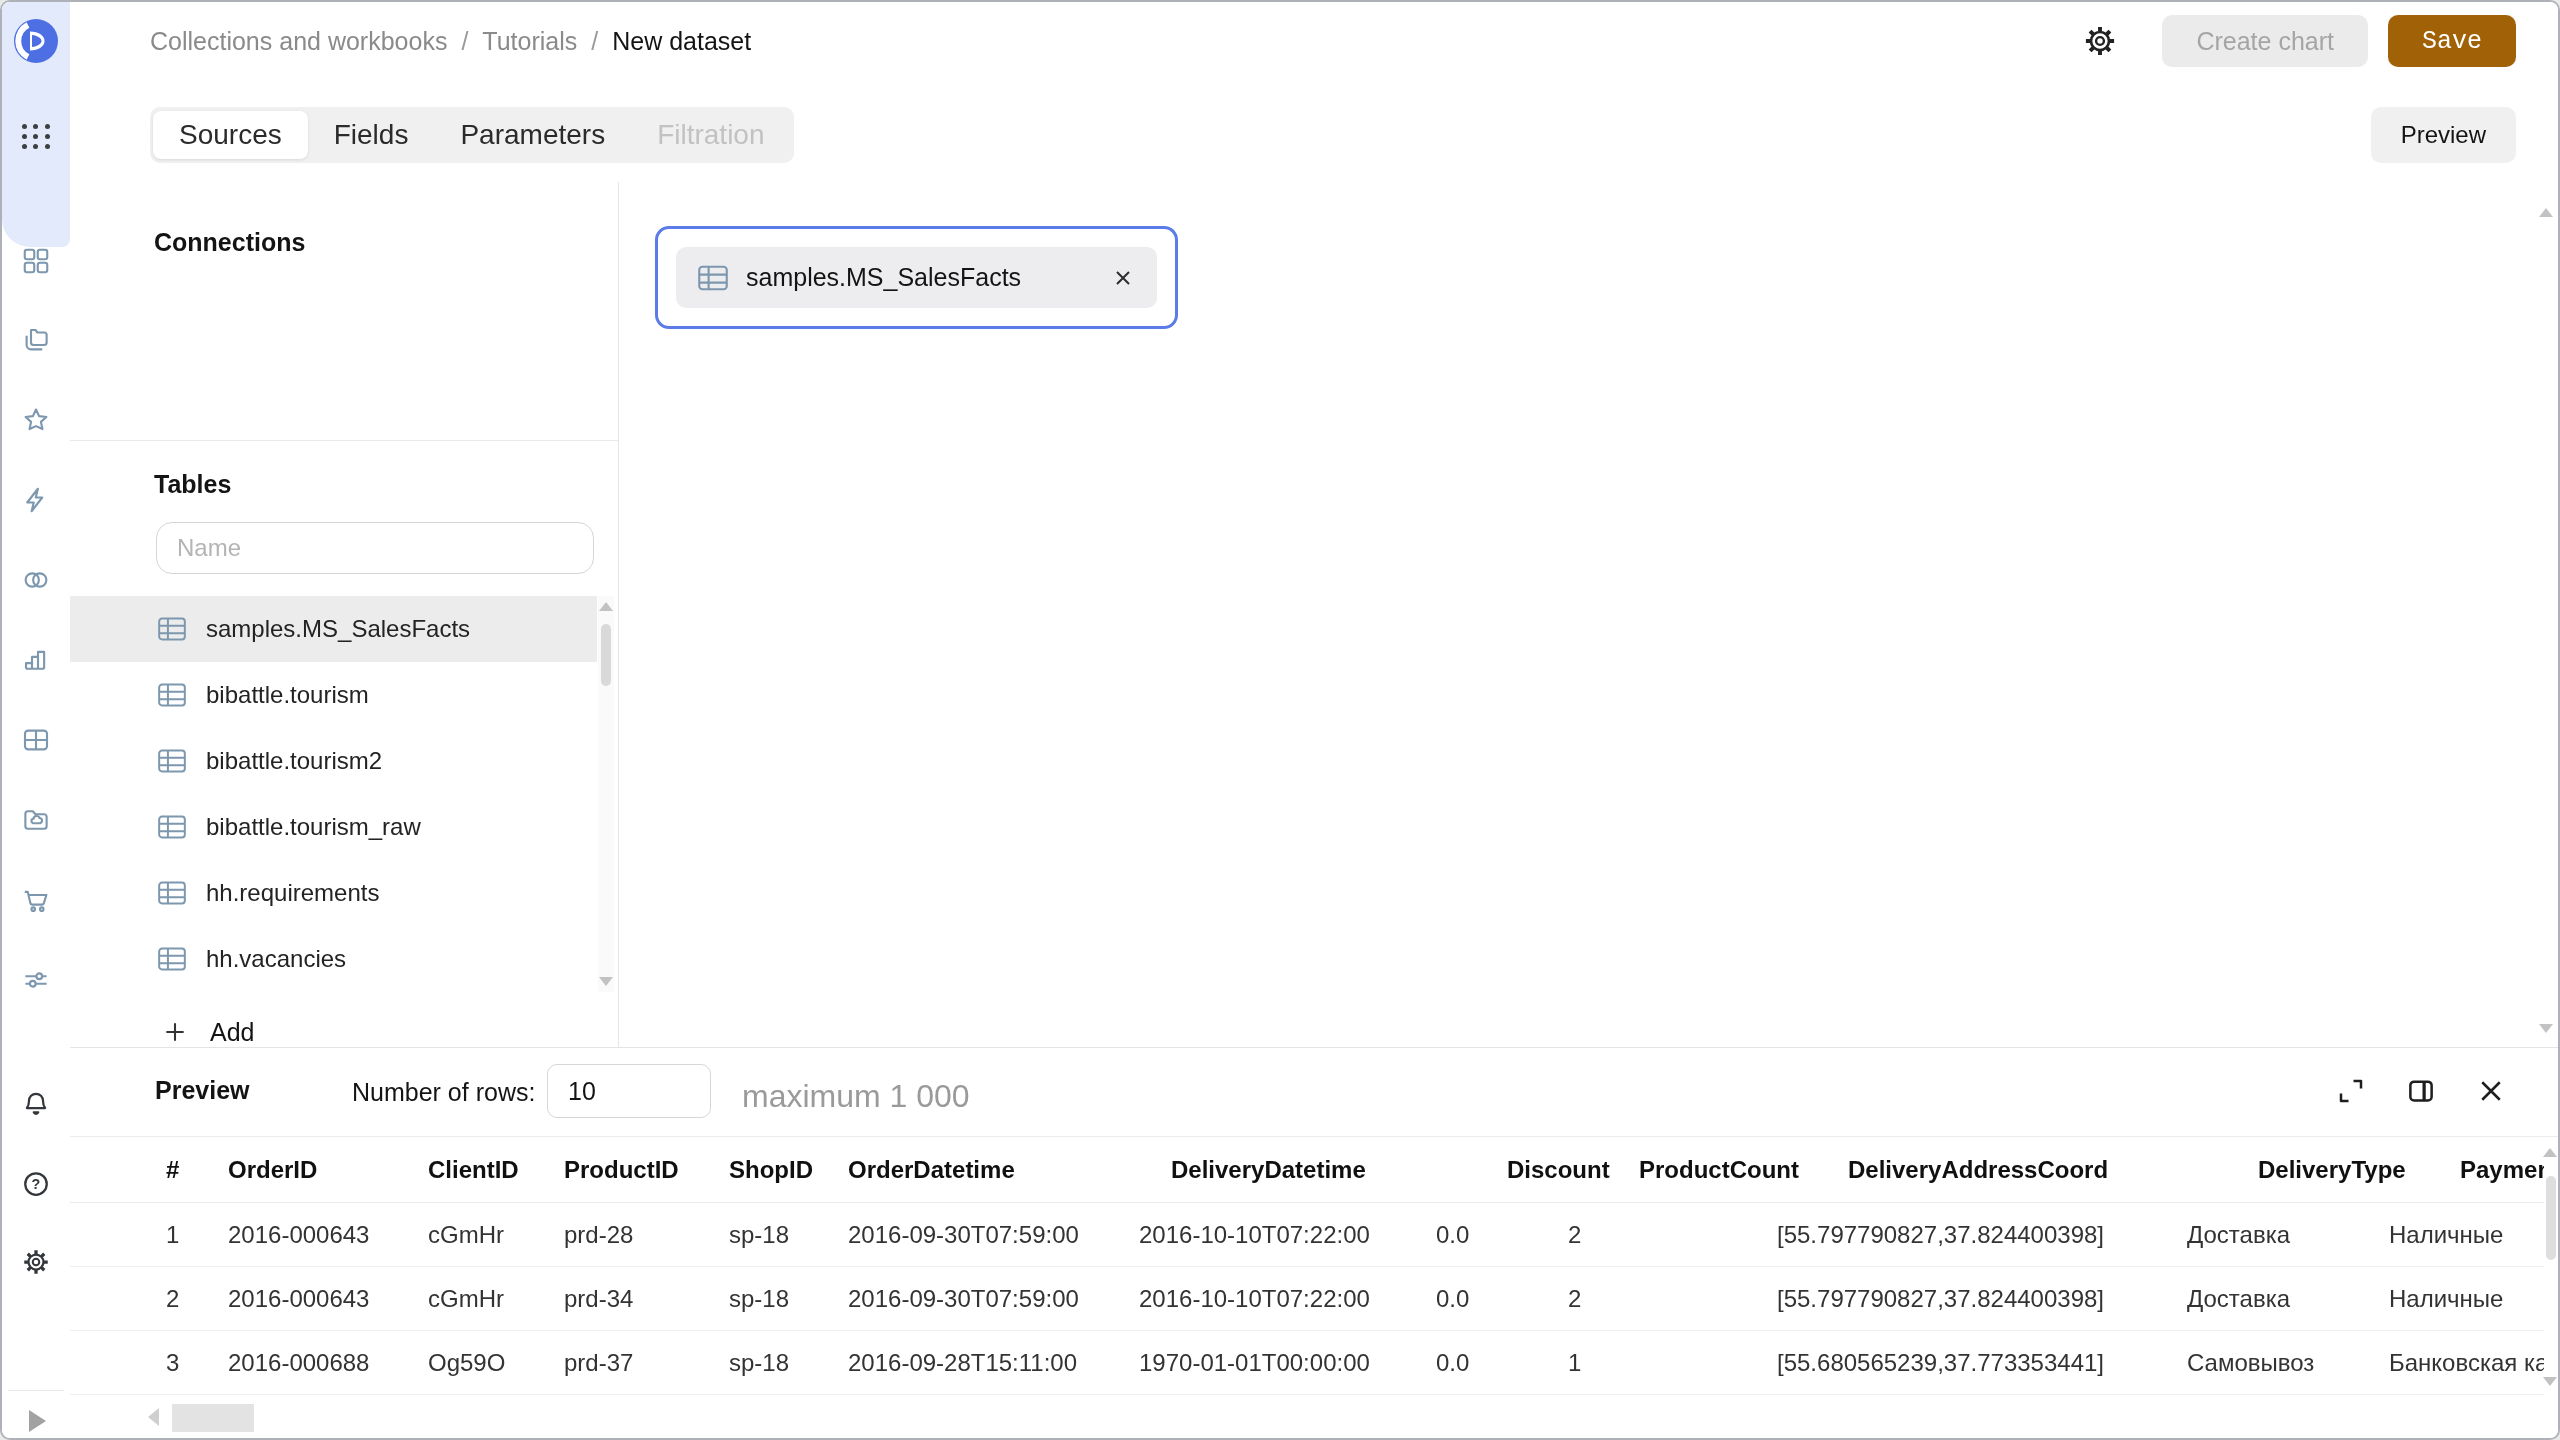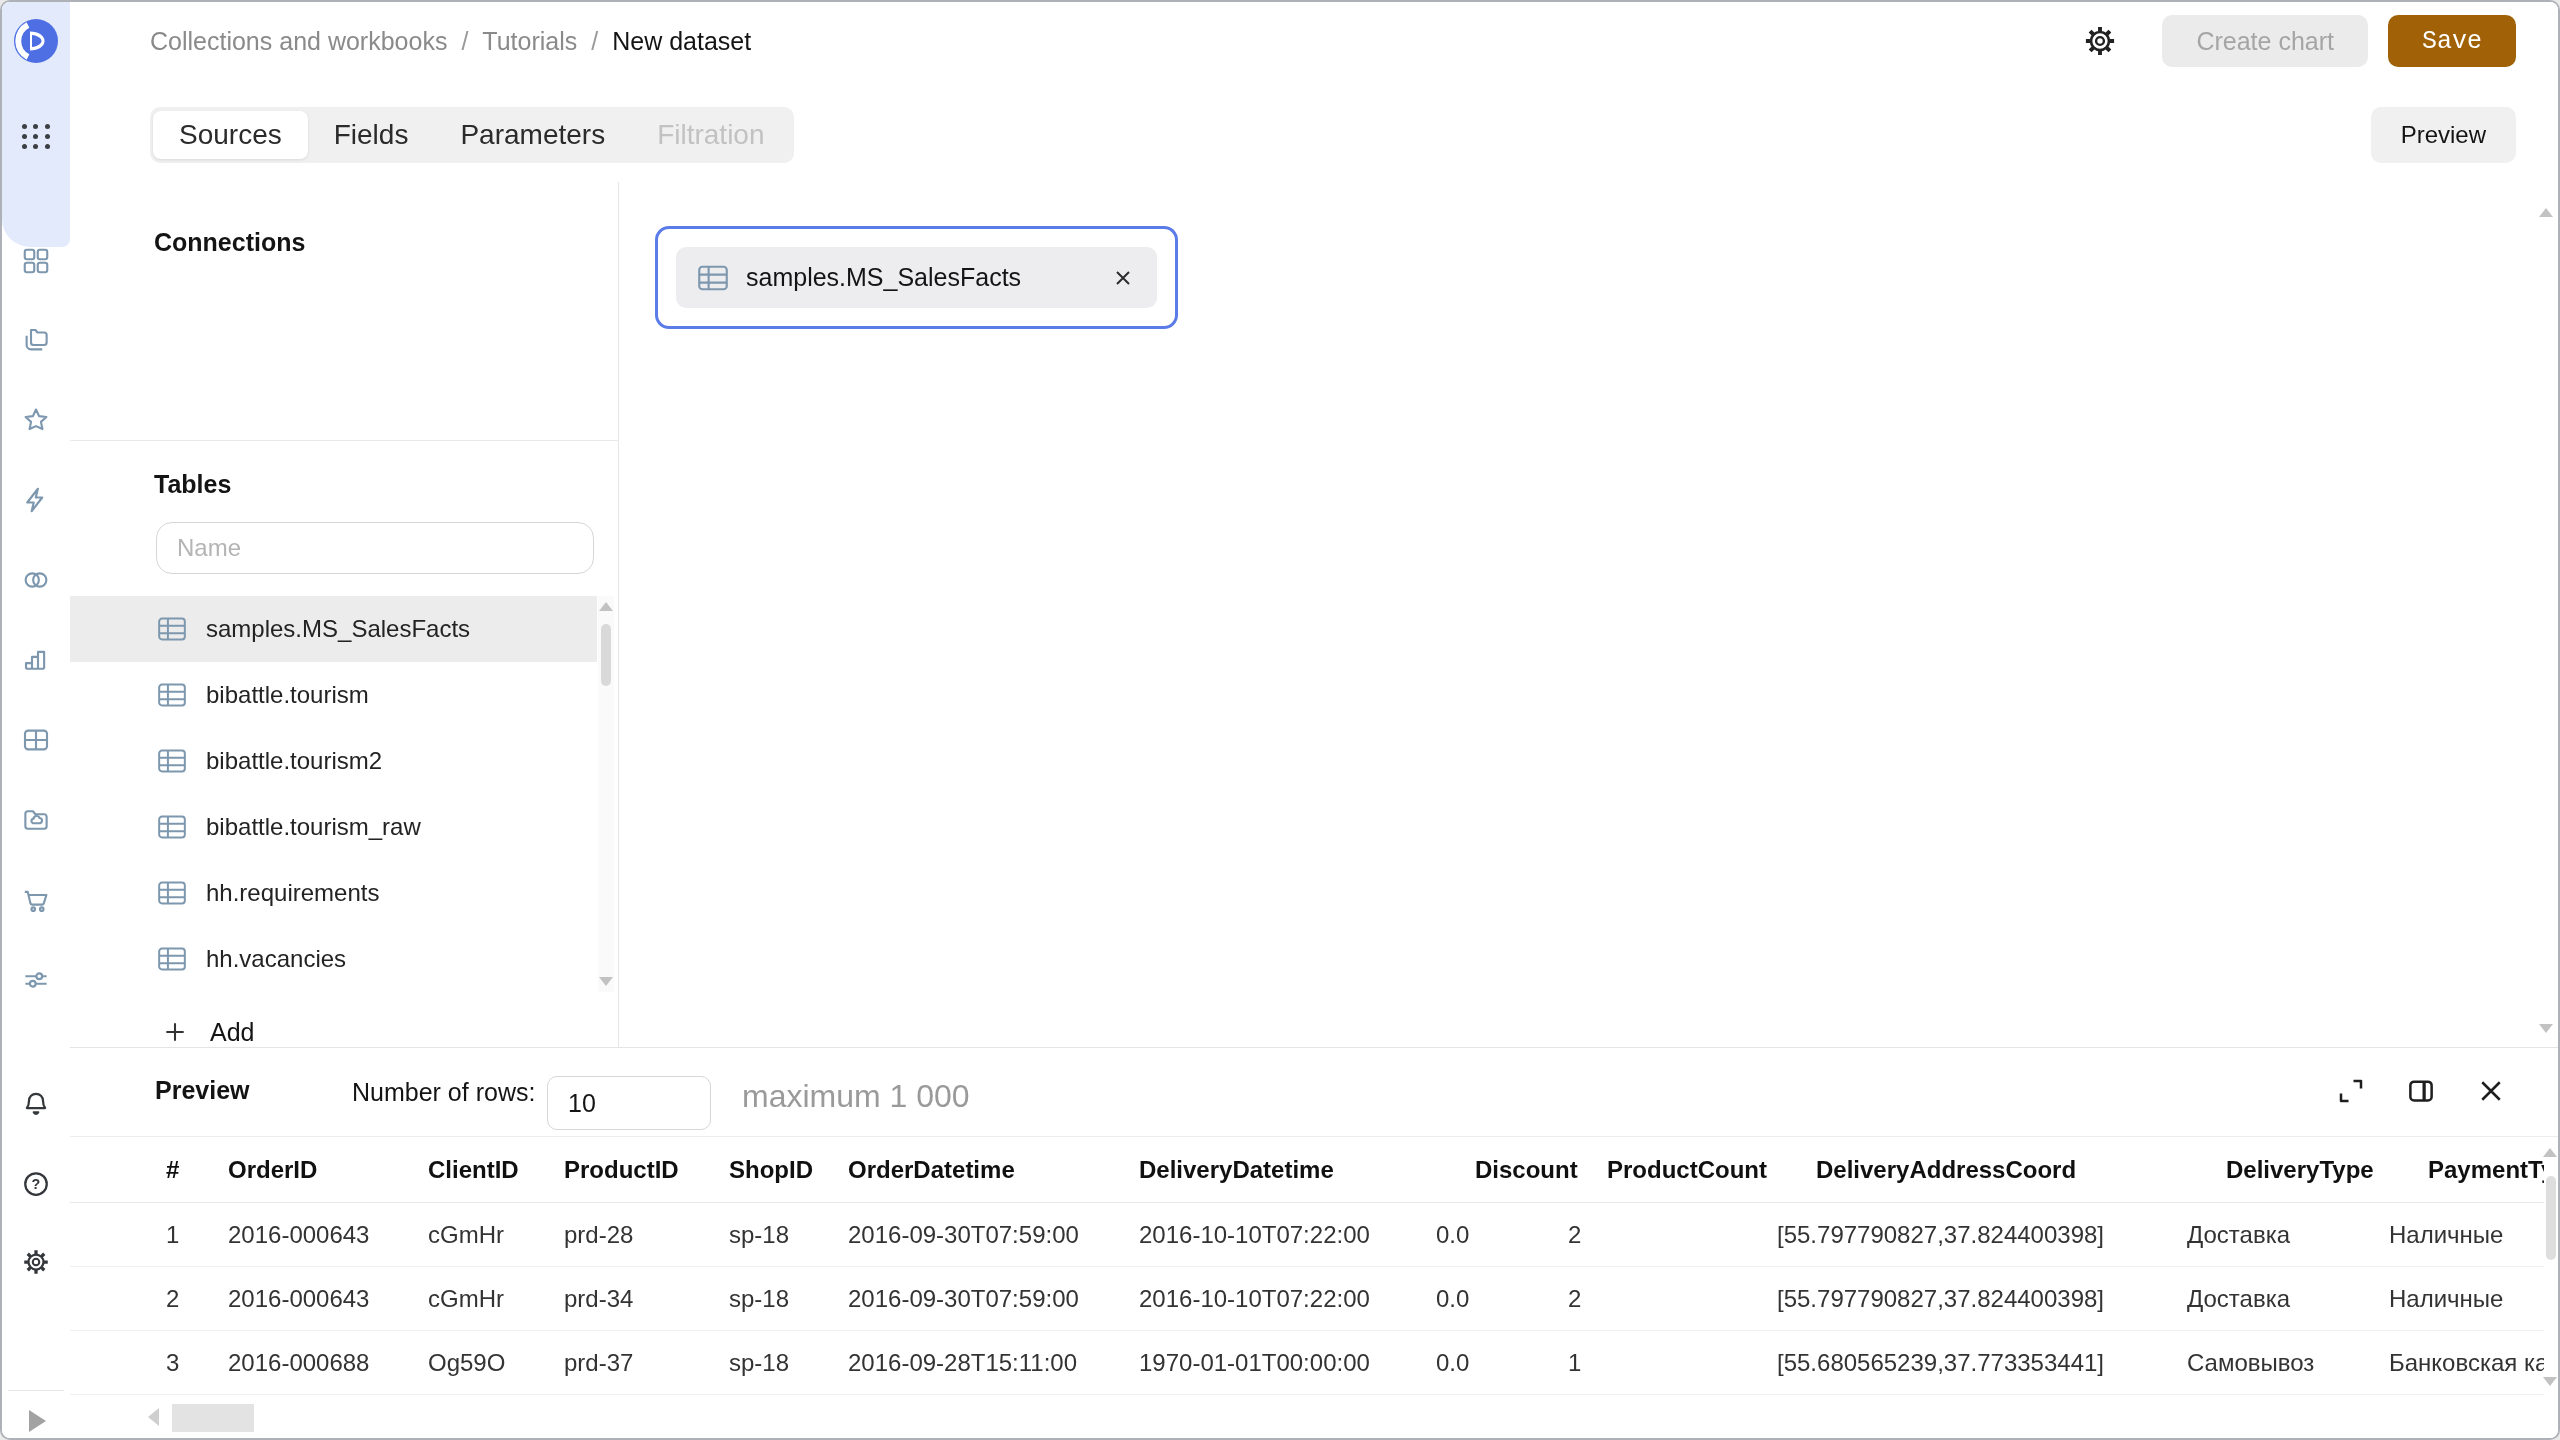--- a/index.html
+++ b/index.html
@@ -77,21 +77,21 @@
               background:#fff;box-sizing:border-box;display:flex;align-items:center;padding:0 18px;cursor:pointer;}
   .chip-inner{flex:1;height:61px;background:#ededef;border-radius:10px;display:flex;align-items:center;padding:0 22px;box-sizing:border-box;}
   .chip-name{margin-left:18px;font-size:25px;color:#141414;white-space:nowrap;}
   .chip-x{margin-left:auto;cursor:pointer;}
   .vscroll-arr{position:absolute;right:5px;}
 
   
   .preview{position:absolute;left:68px;top:1045px;right:0;bottom:0;background:#fff;border-top:1px solid #e4e4e4;}
   .pv-title{position:absolute;left:85px;top:28px;font-size:25px;font-weight:700;color:#141414;}
   .pv-rows-lbl{position:absolute;left:266px;top:30px;font-size:25px;color:#141414;margin-left:16px;}
-  .pv-input{position:absolute;left:477px;top:28px;width:164px;height:54px;border:1px solid #d6d6d6;border-radius:10px;
+  .pv-input{position:absolute;left:477px;top:16px;width:164px;height:54px;border:1px solid #d6d6d6;border-radius:10px;
             font-size:25px;color:#141414;padding:0 20px;box-sizing:border-box;font-family:inherit;outline:none;}
   .pv-max{position:absolute;left:672px;top:30px;font-size:32px;color:#9a9a9a;}
   .pv-icons{position:absolute;right:52px;top:28px;display:flex;gap:40px;align-items:center;}
   .pv-ico{width:30px;height:30px;cursor:pointer;}
   .pv-div{position:absolute;left:0;top:88px;right:0;height:1px;background:#ededed;}
   .pt{position:absolute;left:0;top:89px;right:14px;bottom:42px;overflow:hidden;}
   .pt-row{display:flex;align-items:center;padding-left:96px;white-space:nowrap;box-sizing:border-box;}
   .pt-head{height:66px;border-bottom:1px solid #e9e9e9;font-weight:600;color:#101010;}
   .pt-body .pt-row{height:64px;border-bottom:1px solid #efefef;color:#333;}
   .pt-cell{flex:0 0 auto;overflow:hidden;font-size:24px;}
@@ -375,21 +375,21 @@
     <div class="pv-div"></div>
 
     <div class="pt">
       <div class="pt-row pt-head">
           <div class="pt-cell" style="width: 62px;">#</div>
           <div class="pt-cell" style="width: 200px;">OrderID</div>
           <div class="pt-cell" style="width: 136px;">ClientID</div>
           <div class="pt-cell" style="width: 165px;">ProductID</div>
           <div class="pt-cell" style="width: 119px;">ShopID</div>
           <div class="pt-cell" style="width: 291px;">OrderDatetime</div>
-          <div class="pt-cell" style="width: 297px;">DeliveryDatetime</div>
+          <div class="pt-cell" style="width: 297px; margin-left: 32px;">DeliveryDatetime</div>
           <div class="pt-cell" style="width: 132px; margin-left: 39px;">Discount</div>
           <div class="pt-cell" style="width: 209px;">ProductCount</div>
           <div class="pt-cell" style="width: 410px;">DeliveryAddressCoord</div>
           <div class="pt-cell" style="width: 202px;">DeliveryType</div>
           <div class="pt-cell" style="width: 260px;">PaymentType</div>
         </div>
       <div class="pt-body">
           <div class="pt-row">
             <div class="pt-cell" style="width: 62px;">1</div>
             <div class="pt-cell" style="width: 200px;">2016-000643</div>

